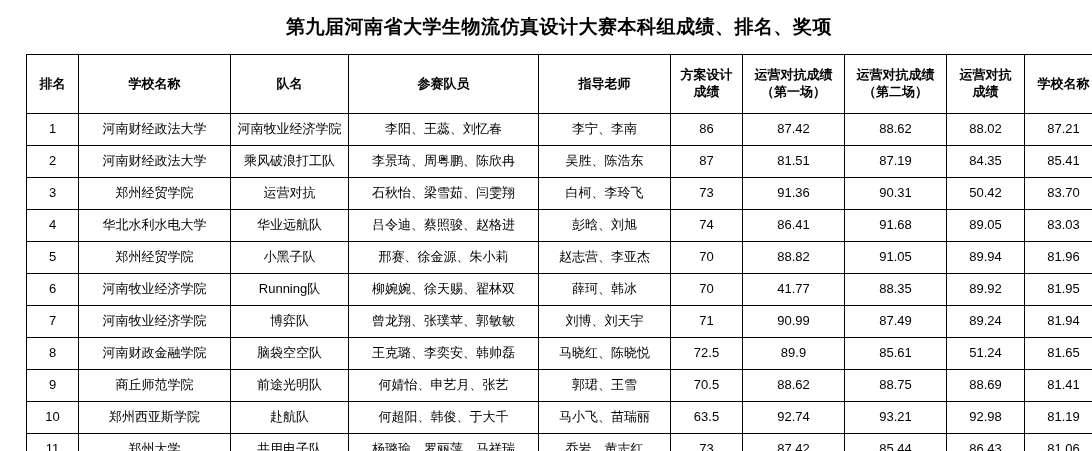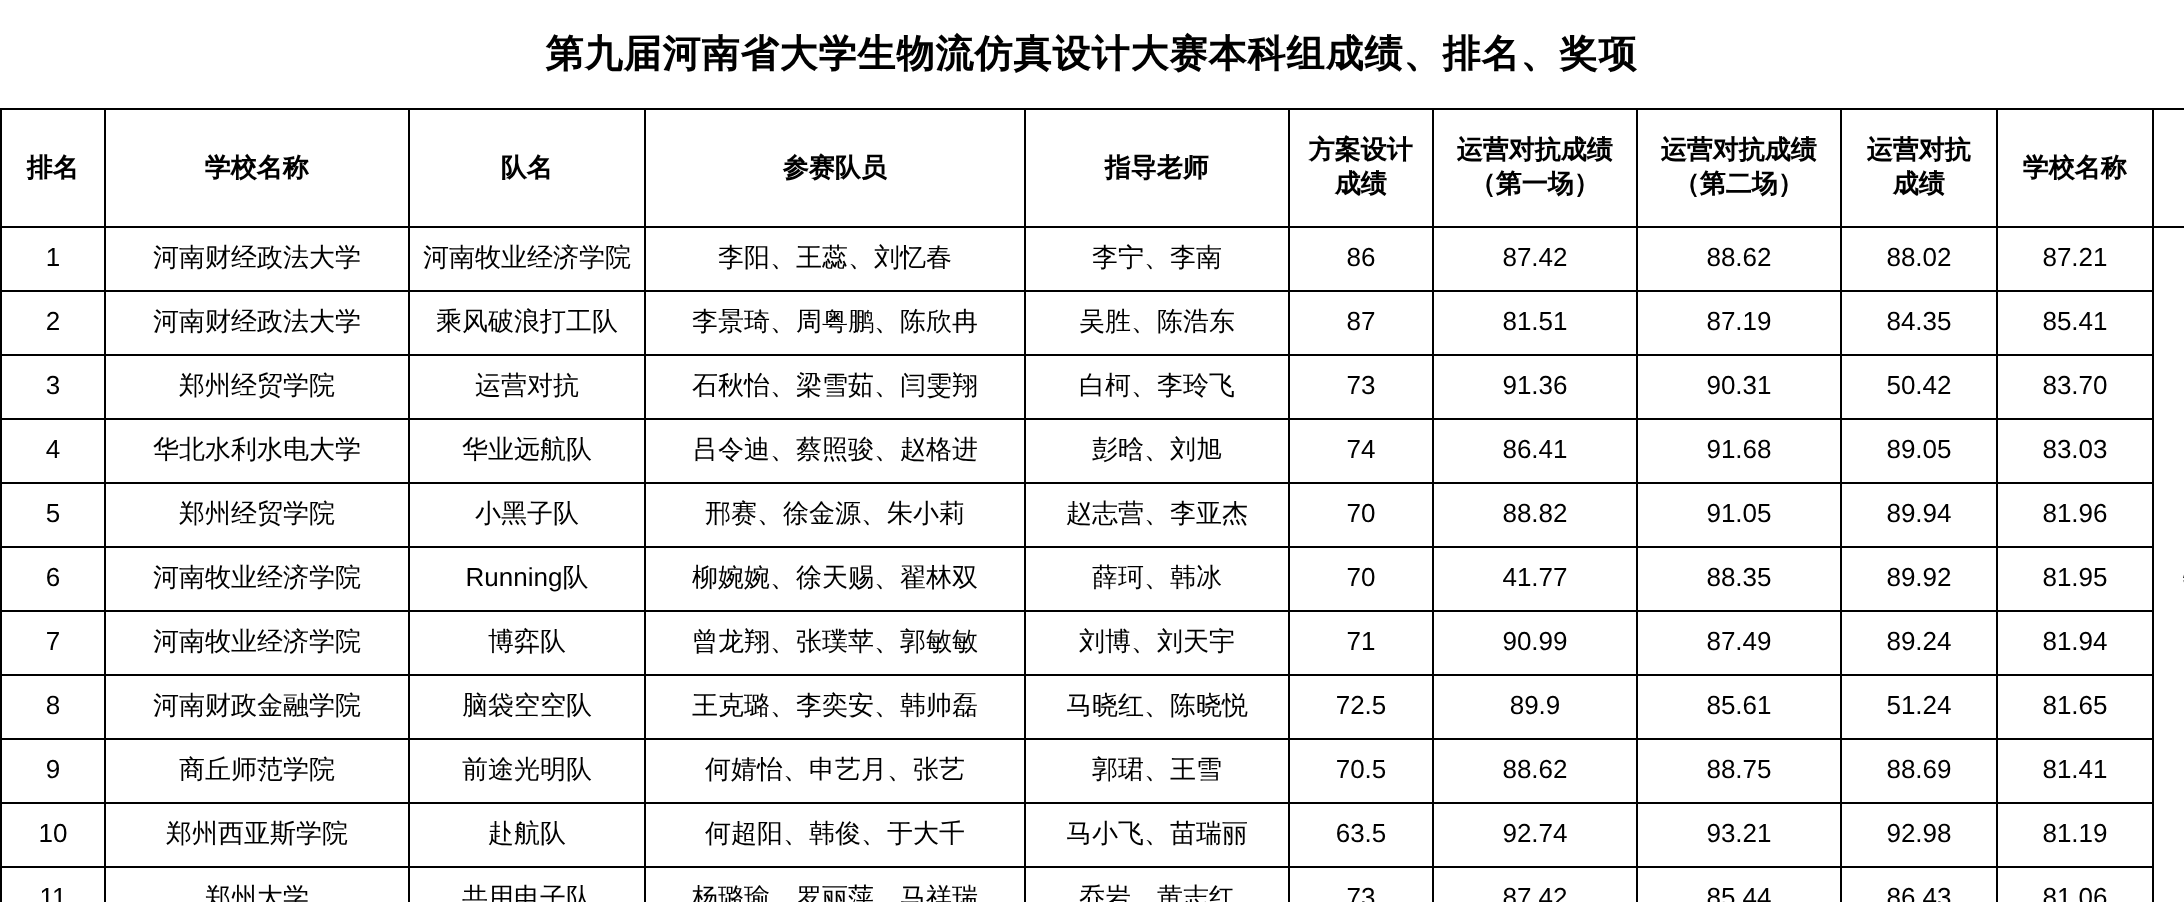--- a/index.html
+++ b/index.html
@@ -12,20 +12,21 @@
     height: 451px;
     font-family: "Liberation Sans", sans-serif;
     color: #000;
     overflow: hidden;
   }
   .page {
     width: 1092px;
     height: 451px;
     position: relative;
     box-sizing: border-box;
+    padding-left: 26px;
   }
   .doc-title {
     text-align: center;
     font-size: 19px;
     font-weight: bold;
     letter-spacing: 0.5px;
     padding-top: 14px;
     padding-bottom: 14px;
     font-family: "Liberation Sans", sans-serif;
   }

